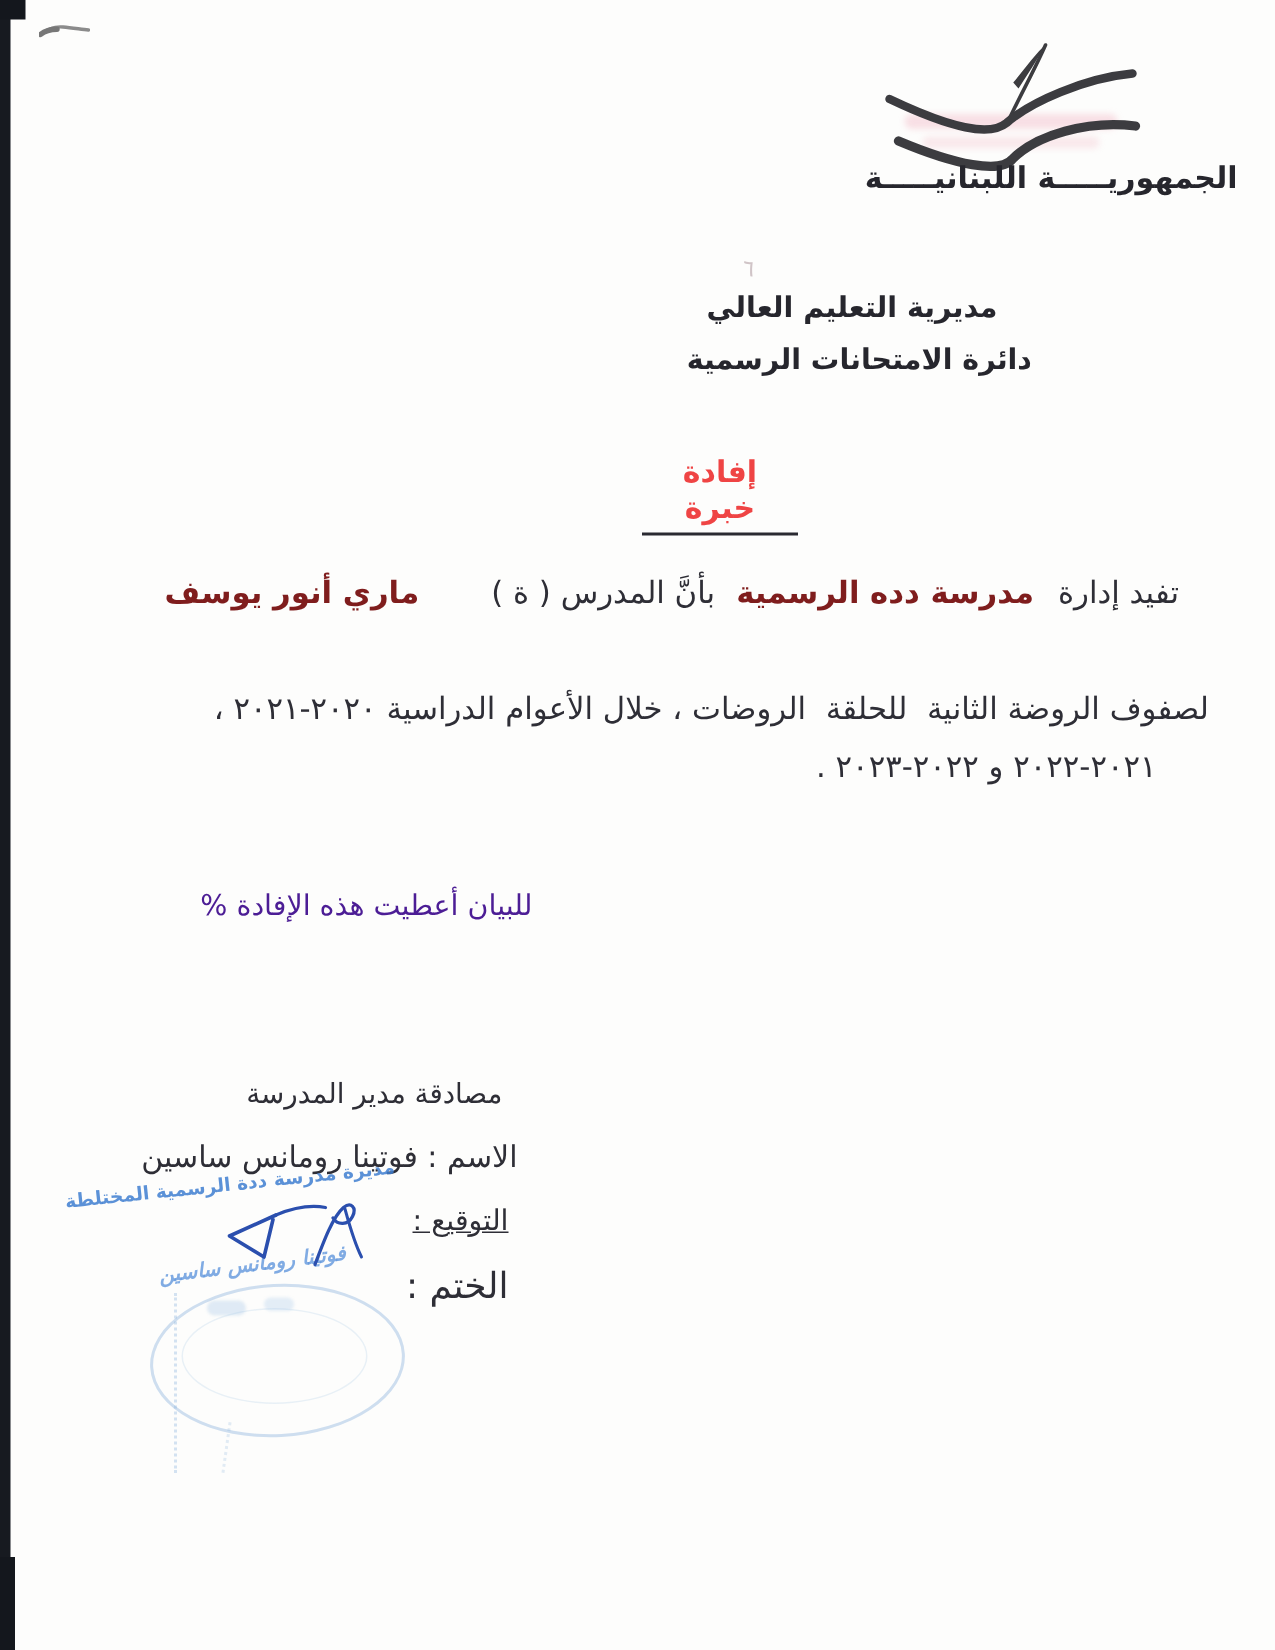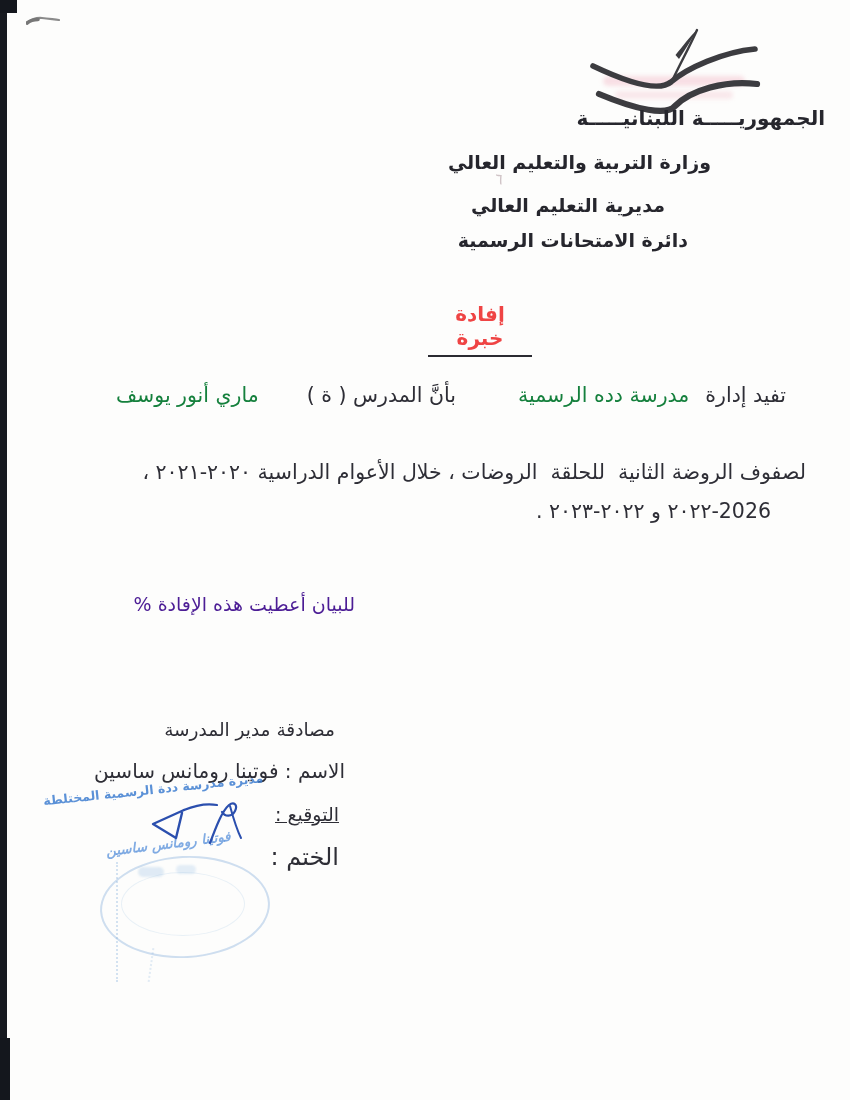--- a/index.html
+++ b/index.html
@@ -34,21 +34,21 @@
     position:absolute;top:302px;left:428px;width:104px;text-align:center;
     direction:rtl;font-size:20px;font-weight:bold;color:#ef4444;
   }
   .doc-title span{display:inline-block;border-bottom:2px solid #2a2a31;padding:0 3px 5px 3px;}
   
   .bline{position:absolute;direction:rtl;white-space:pre;font-size:20.5px;color:#2e2e36;}
   .b1{top:383px;right:92px;}
   .b2{top:422px;right:73px;}
   .b3{top:460px;right:72px;}
   .b4{top:499px;right:107px;}
-  .bold{font-weight:normal;color:#15803d;margin-left:48px;}
+  .bold{font-weight:bold;color:#7f1d1d;}
   .gap-s{margin-right:16px;}
   .gap-m{margin-right:14px;}
   .gap-l{margin-right:48px;}
   .statement{position:absolute;top:593px;right:523px;direction:rtl;white-space:nowrap;
     font-size:19px;color:#4c1d95;}
   
   .sline{position:absolute;direction:rtl;white-space:nowrap;color:#2e2e36;}
   .s-head{top:719px;right:543px;font-size:18.5px;}
   .s-name{top:759px;right:533px;font-size:20px;}
   .s-sign{top:803px;right:539px;font-size:19px;text-decoration:underline;}
@@ -100,31 +100,30 @@
   <div class="pink-ghost2"></div>
 
   <svg class="logo" viewBox="0 0 195 96">
     <path d="M123,5 C116,16 110,26 104,35 L100.5,31 C108,22 115,12 123,5 Z" fill="#3c3c40"></path>
     <path d="M122,6 C115,22 106,38 97,57" stroke="#3c3c40" stroke-width="2.4" fill="none" stroke-linecap="round"></path>
     <path d="M18,42 C60,62 85,67 96,58 C112,44 148,28 180,25" stroke="#3c3c40" stroke-width="5.6" fill="none" stroke-linecap="round"></path>
     <path d="M24,70 C62,86 92,92 100,82 C116,66 150,56 182,60" stroke="#3c3c40" stroke-width="6.2" fill="none" stroke-linecap="round"></path>
   </svg>
 
   <div class="hline h1">الجمهوريـــــة اللبنانيـــــة</div>
-  <div class="hline h2">وزارة التربية والتعليم العالي</div>
   <div class="hline h4">دائرة الامتحانات الرسمية</div>
   <div class="hline h3">مديرية التعليم العالي</div>
 
   <div class="doc-title">
     <span>إفادة خبرة</span>
   </div>
 
   <div class="bline b1"><span>تفيد إدارة</span><span class="bold gap-s">مدرسة دده الرسمية</span><span class="gap-m">بأنَّ المدرس ( ة )</span><span class="bold gap-l">ماري أنور يوسف</span></div>
   <div class="bline b3">لصفوف الروضة الثانية  للحلقة  الروضات ، خلال الأعوام الدراسية ٢٠٢٠-٢٠٢١ ،</div>
-  <div class="bline b4">2026-٢٠٢٢ و ٢٠٢٢-٢٠٢٣ .</div>
+  <div class="bline b4">٢٠٢١-٢٠٢٢ و ٢٠٢٢-٢٠٢٣ .</div>
 
   <div class="statement">للبيان أعطيت هذه الإفادة %</div>
 
   <div class="sline s-head">مصادقة مدير المدرسة</div>
   <div class="sline s-name">الاسم : فوتينا رومانس ساسين</div>
   <div class="sline s-sign">التوقيع :</div>
   <div class="sline s-stamp">الختم :</div>
 
   <div class="stamp-line1">مديرة مدرسة ددة الرسمية المختلطة</div>
   <div class="stamp-line2">فوتينا رومانس ساسين</div>

